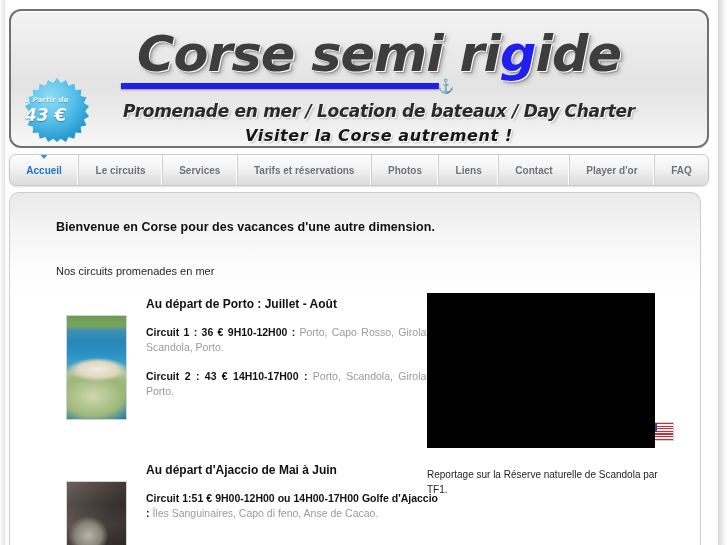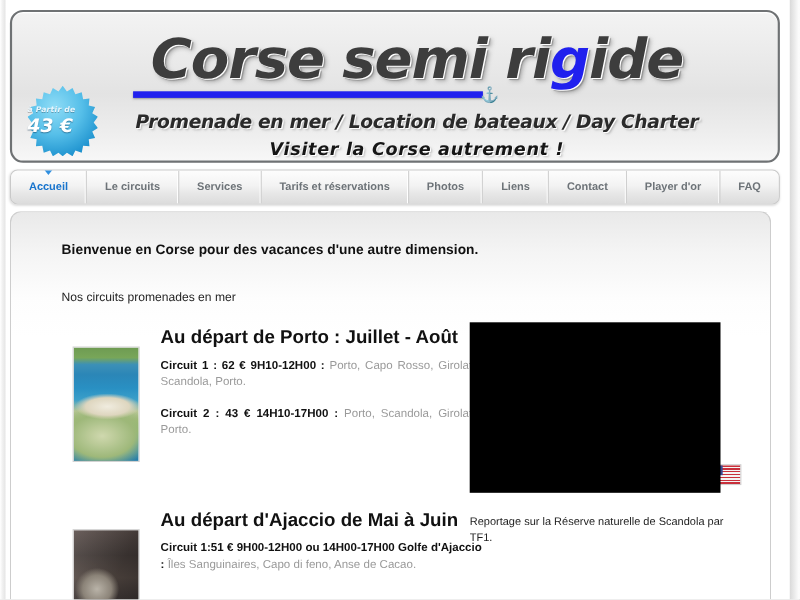--- a/index.html
+++ b/index.html
@@ -339,21 +339,21 @@
       linear-gradient(to bottom,
         #5a4e4a 0%, #4a413e 22%,
         #5e524c 42%, #4b4240 60%,
         #3b3431 80%, #2b2523 100%);
   }
 
   .circuit .title {
     position: absolute;
     left: 80px;
     top: 0;
-    font-size: 17px;
+    font-size: 12px;
     font-weight: bold;
     color: #111111;
     white-space: nowrap;
   }
   .circuit .para {
     position: absolute;
     left: 80px;
     width: 292px;
     font-size: 10.5px;
     line-height: 15px;
@@ -468,21 +468,21 @@
       <div class="canton"></div>
     </div>
 
     <div id="subtitle">Nos circuits promenades en mer</div>
 
     <div class="circuit" id="circuit-porto">
       <div class="thumb" id="thumb-porto">
         <div class="thumb-img"></div>
       </div>
       <div class="title">Au départ de Porto : Juillet - Août</div>
-      <div class="para" id="porto-p1"><b>Circuit 1 : 62 € 9H10-12H00 :</b><span> Porto, Capo Rosso, Girolata, Scandola, Porto.</span></div>
+      <div class="para" id="porto-p1"><b>Circuit 1 : 36 € 9H10-12H00 :</b><span> Porto, Capo Rosso, Girolata, Scandola, Porto.</span></div>
       <div class="para" id="porto-p2"><b>Circuit 2 : 43 € 14H10-17H00 :</b><span> Porto, Scandola, Girolata, Porto.</span></div>
     </div>
 
     <div class="circuit" id="circuit-ajaccio">
       <div class="thumb" id="thumb-ajaccio">
         <div class="thumb-img"></div>
       </div>
       <div class="title">Au départ d'Ajaccio de Mai à Juin</div>
       <div class="para" id="ajaccio-p1"><b>Circuit 1:51 € 9H00-12H00 ou 14H00-17H00 Golfe d'Ajaccio :</b><span> Îles Sanguinaires, Capo di feno, Anse de Cacao.</span></div>
     </div>

